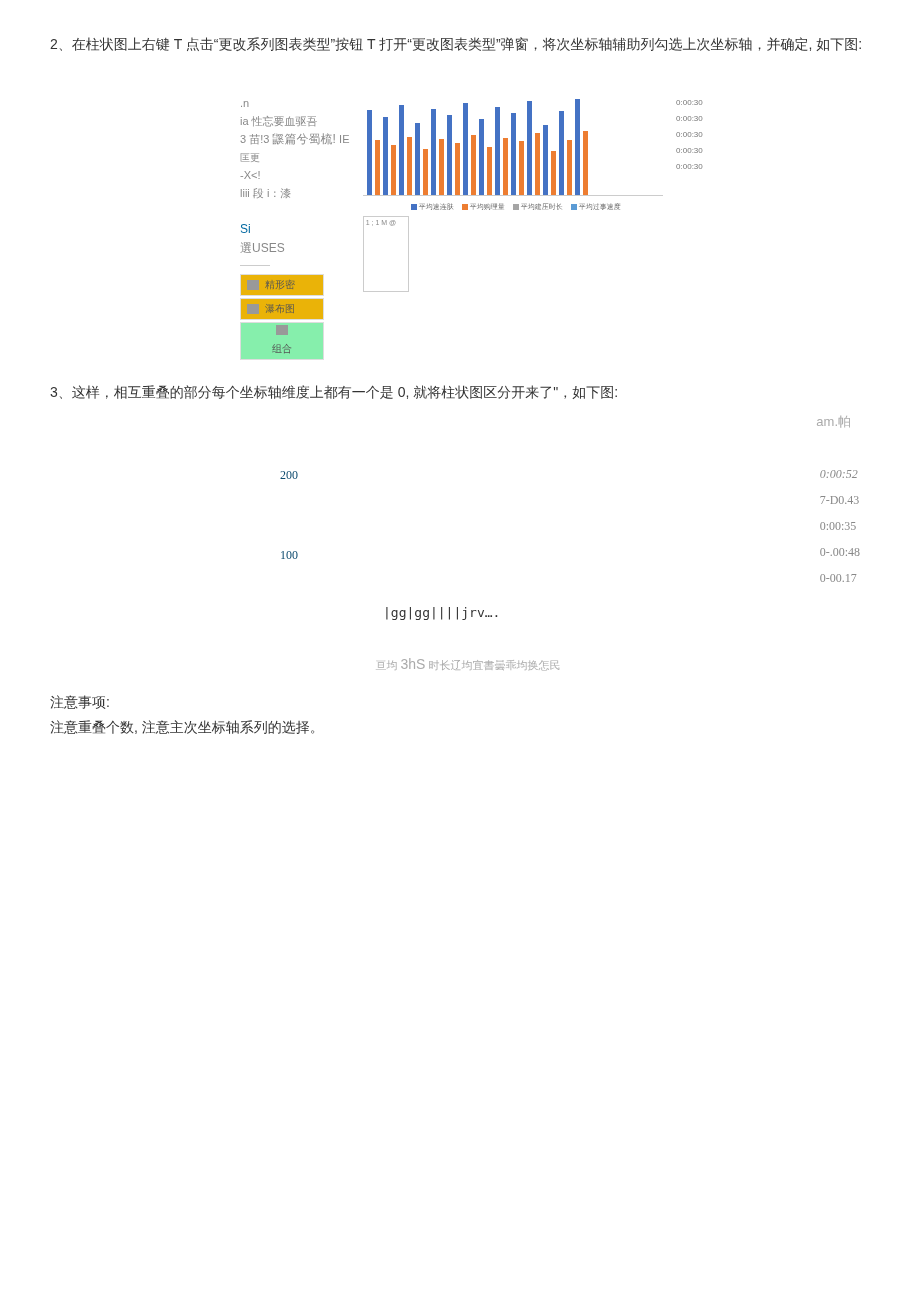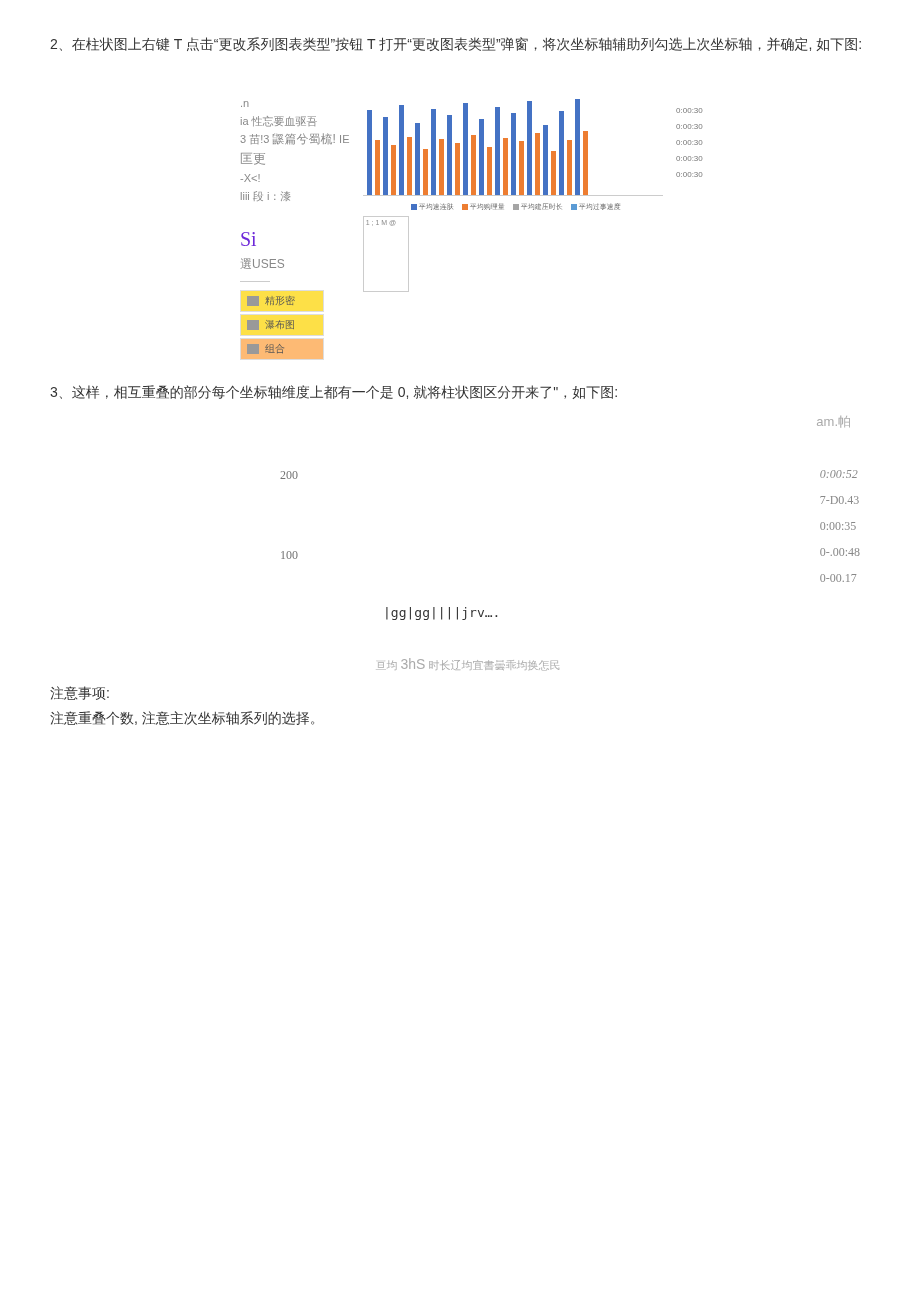--- a/index.html
+++ b/index.html
@@ -21,93 +21,93 @@
     position: relative;
   }
   .fig1 .left-col {
     width: 120px;
     display:inline-block;
     vertical-align: top;
     font-size: 11px;
     line-height: 1.6;
     color: #888;
   }
-  .fig1 .si { font-size: 20px; color:#6d28d9; font-family: Liberation Serif, serif; }
+  .fig1 .si { font-size: 12px; color:#0369a1; font-family: Liberation Sans, sans-serif; }
   .fig1 .uses { font-size: 12px; color:#888; }
   .fig1 .ia { }
   .fig1 .btns { margin-top:8px; }
   .fig1 .btn {
     display:flex; align-items:center; gap:6px;
-    background:#fde047; border:1px solid #ddd; padding:2px 6px; margin:2px 0;
+    background:#eab308; border:1px solid #ddd; padding:2px 6px; margin:2px 0;
     font-size:10px; color:#555; width:70px;
   }
-  .fig1 .btn.sel { background:#fdba74; }
+  .fig1 .btn.sel { background:#86efac;flex-direction:column; }
   .fig1 .ic { width:12px; height:10px; background:#999; }
   .fig1 .chart-area {
     display:inline-block; vertical-align:top;
     width: 300px; position:relative;
   }
   .fig1 .bars {
     display:flex; align-items:flex-end; gap:3px;
     height:100px; border-bottom:1px solid #ccc;
     padding:0 4px;
   }
   .fig1 .bars .bg { width:5px; }
   .fig1 .blue { background:#4472c4; }
   .fig1 .orange { background:#ed7d31; }
   .fig1 .ylabs {
-    position:absolute; right:-40px; top:8px; text-align:right;
+    position:absolute; right:-40px; top:0; text-align:right;
     font-size:8px; color:#777; line-height:16px;
   }
   .fig1 .legend { font-size:7px; color:#666; margin-top:6px; text-align:center; }
   .fig1 .legend .sw{ display:inline-block; width:6px; height:6px; margin:0 2px 0 6px; vertical-align:middle;}
   .fig1 .stub {
     margin-top:4px; border:1px solid #ccc; width:40px; height:70px;
     font-size:7px; color:#888; padding:2px; line-height:1.2;
   }
 
   .fig2-wrap {
     margin: 10px 0 10px 0;
     position: relative;
     height: 240px;
   }
   .fig2-wrap .amlabel { position:absolute; right:19px; top:0; color:#aaa; font-size:13px; }
   .fig2-wrap .ylab {
-    position:absolute; left:230px; font-size:12px; color:#737373; font-family:serif;
+    position:absolute; left:230px; font-size:12px; color:#0c4a6e; font-family:serif;
   }
   .fig2-wrap .rightlabs {
     position:absolute; right:10px; top:48px; font-size:12px; color:#888; line-height:26px; text-align:left; font-family: Georgia, serif;
   }
   .fig2-wrap .rightlabs .it { font-style: italic; }
   .fig2-wrap .garbled {
     position:absolute; left:333px; top:192px; font-size:13px; color:#333;
     font-family: monospace;
   }
   .fig2-wrap .caption {
     position:absolute; left:16px; right:0; bottom:-20px; text-align:center;
     font-size:11px; color:#aaa;
   }
   .fig2-wrap .caption .big { font-size:14px; }
 
-  .section-head { margin-top:30px; }
+  .section-head { margin-top:39px; }
 </style>
 </head>
 <body>
 
 <p class="para">2、在柱状图上右键 T 点击“更改系列图表类型”按钮 T 打开“更改图表类型”弹窗，将次坐标轴辅助列勾选上次坐标轴，并确定, 如下图:</p>
 
 <div class="fig-wrap">
   <div class="fig1">
     <div class="left-col">
       <div>.n</div>
       <div>
         <span class="ia">ia</span><span> 性忘要血驱吾</span>
       </div>
       <div>
-        <span>3 苗!3 </span><span style="font-size:12px">鼷篇兮蜀梳! </span><span>IE </span><span style="font-size:13px">匡更</span>
+        <span>3 苗!3 </span><span style="font-size:12px">鼷篇兮蜀梳! </span><span>IE </span><span style="font-size:10px">匡更</span>
       </div>
       <div>-X&lt;!</div>
       <div>liii 段 i：漆</div>
       <div style="height:18px"></div>
       <div class="si">Si</div>
       <div class="uses">選USES</div>
       <div style="border-top:1px solid #ccc; width:30px; margin:6px 0;"></div>
       <div class="btns">
         <div class="btn">
           <span class="ic"></span>

